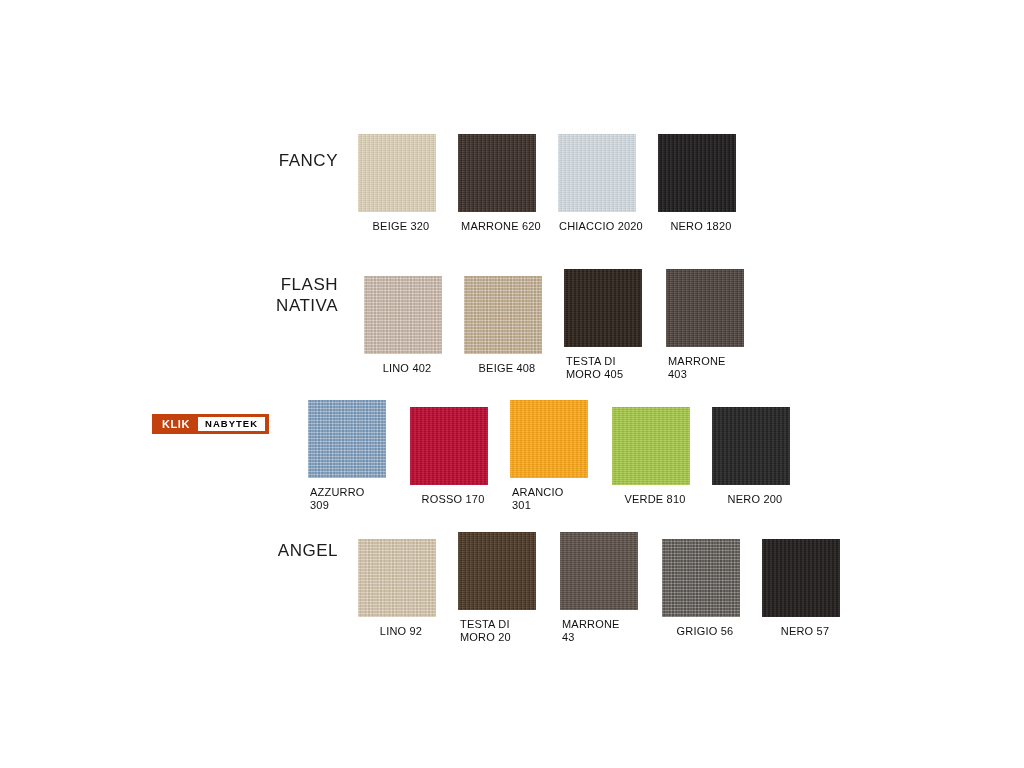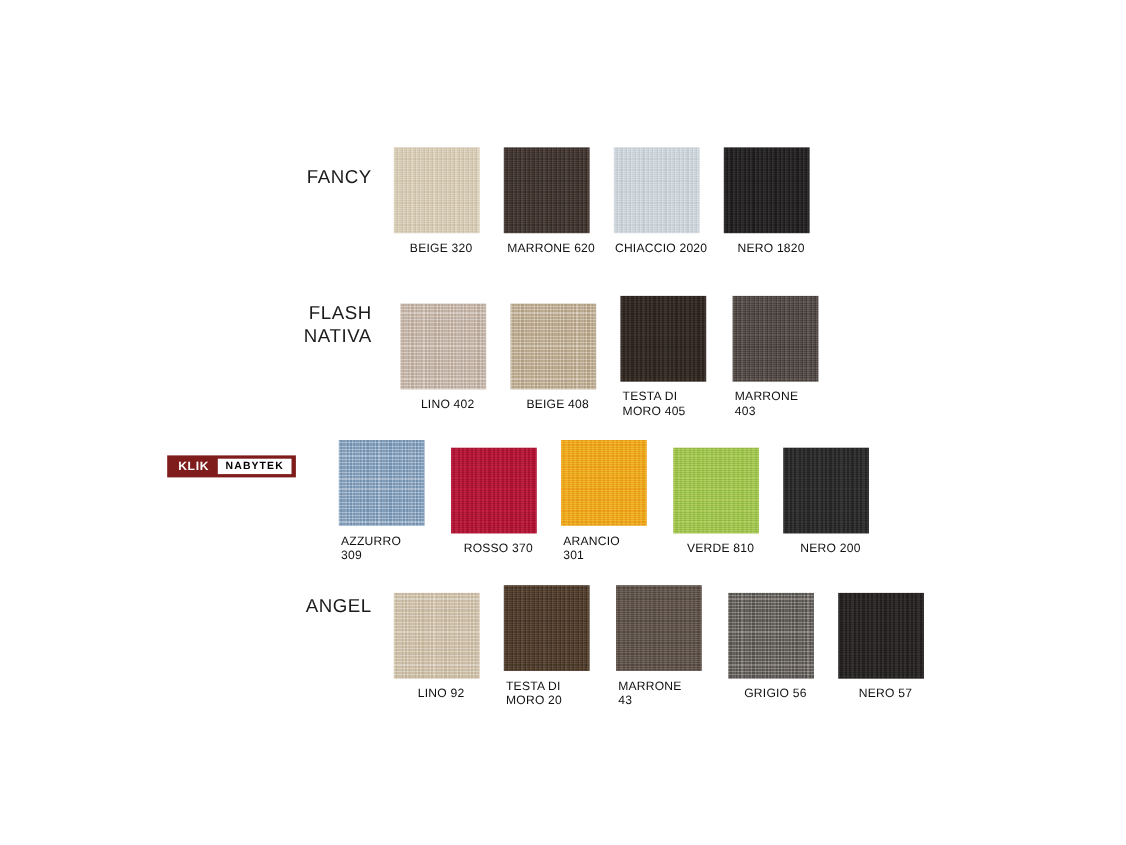--- a/index.html
+++ b/index.html
@@ -48,21 +48,21 @@
   .cap{
     font-size:11px;line-height:13px;margin-top:8px;
     color:#111;letter-spacing:.2px;white-space:pre-line;
     width:86px;text-align:center;
   }
   .cap.wrapped{text-align:left;padding-left:2px;}
 
   
   #logo{
     position:absolute;display:flex;align-items:center;
-    background:#7f1d1d;height:20px;padding:0 0 0 0;
+    background:#c2410c;height:20px;padding:0 0 0 0;
   }
   #logo .klik{
     color:#fff;font-size:11px;font-weight:bold;letter-spacing:.6px;
     padding:0 8px 0 10px;line-height:20px;
   }
   #logo .nabytek-box{
     background:#fff;height:14px;display:flex;align-items:center;
     margin-right:4px;padding:0 7px;
   }
   #logo .nabytek{
@@ -155,21 +155,21 @@
           <div class="weave2"></div>
         </div>
         <div class="cap wrapped">AZZURRO
 309</div>
       </div>
       <div class="swatch-cell">
         <div class="swatch ribbed" style="background: rgb(176, 18, 49);">
           <div class="weave"></div>
           <div class="weave2"></div>
         </div>
-        <div class="cap">ROSSO 370</div>
+        <div class="cap">ROSSO 170</div>
       </div>
       <div class="swatch-cell">
         <div class="swatch ribbed" style="background: rgb(240, 168, 27);">
           <div class="weave"></div>
           <div class="weave2"></div>
         </div>
         <div class="cap wrapped">ARANCIO
 301</div>
       </div>
       <div class="swatch-cell">

